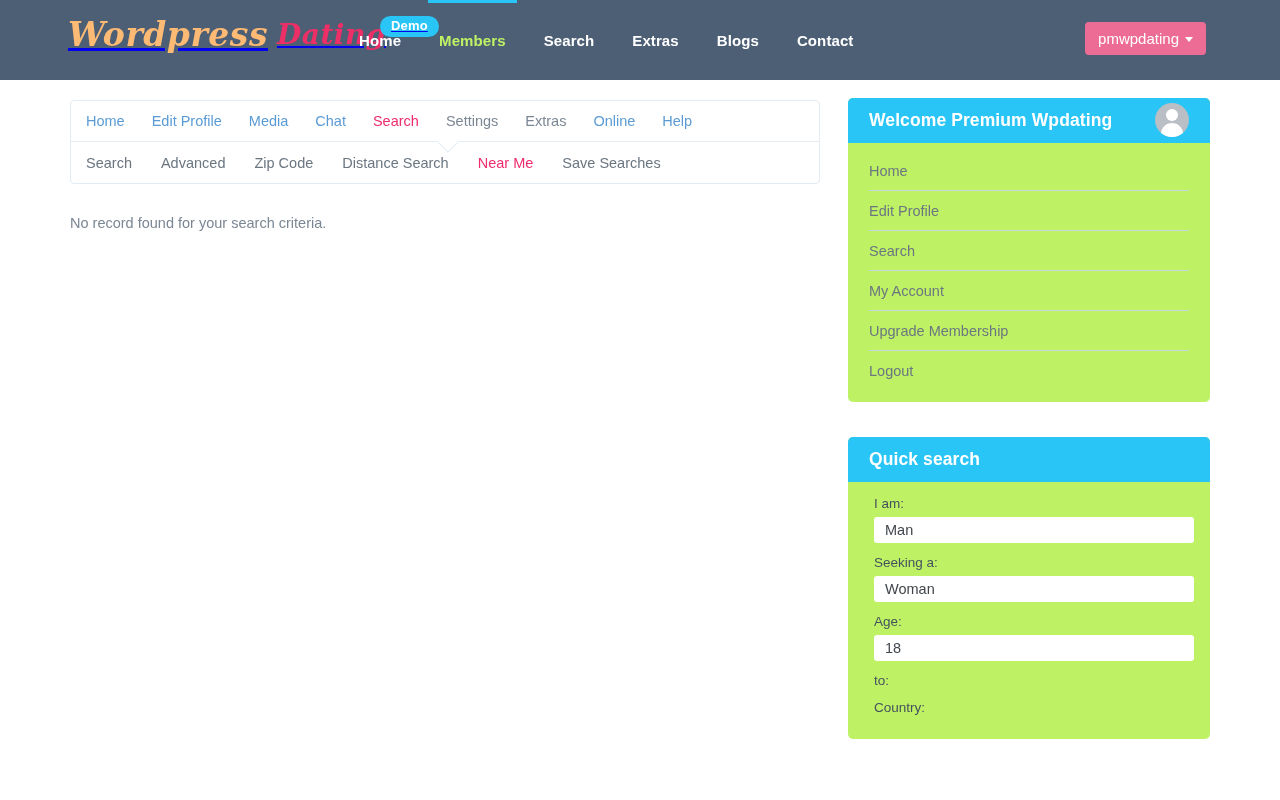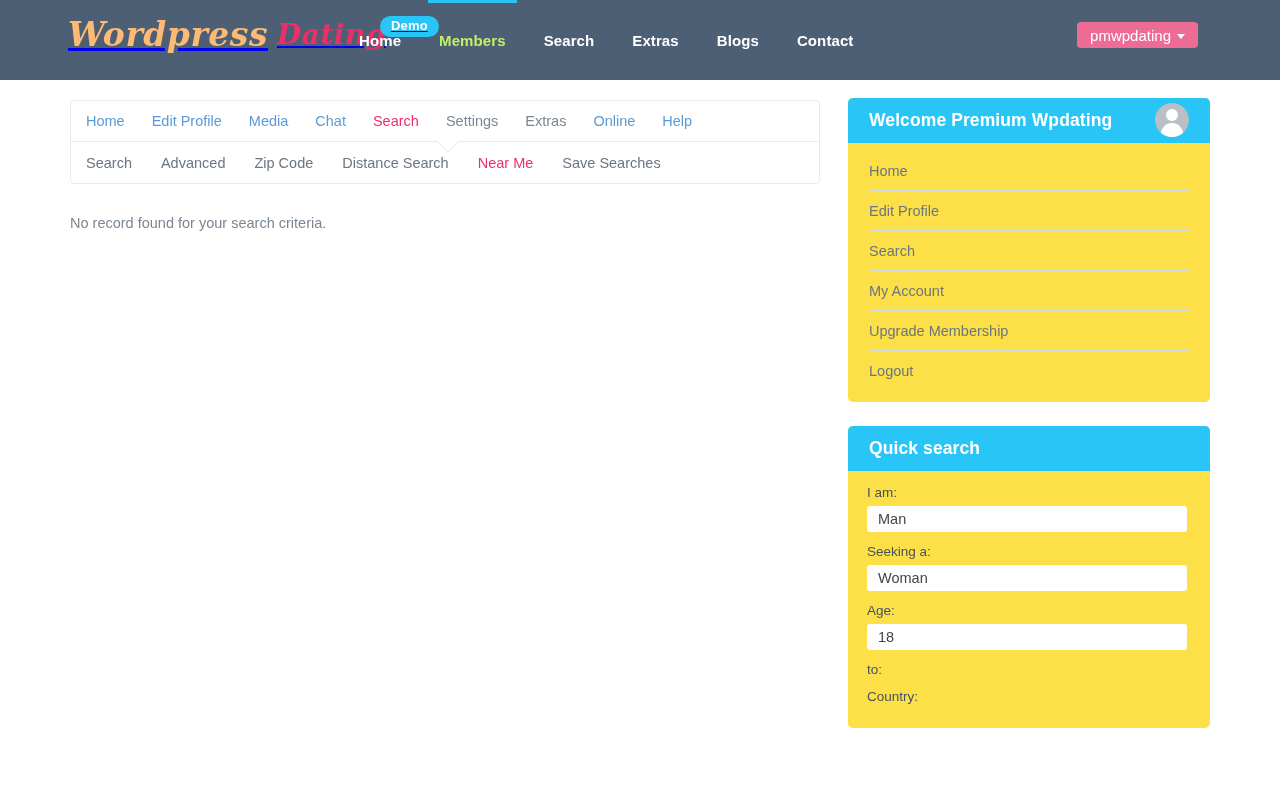--- a/index.html
+++ b/index.html
@@ -92,23 +92,23 @@
     position: absolute;
     top: 0;
     left: -11px;
     right: -11px;
     height: 3px;
     background: #29c5f6;
   }
 
   .user-btn {
     position: absolute;
-    right: 82px;
+    right: 74px;
     top: 22px;
-    height: 26px;
+    height: 33px;
     background: #ec6c96;
     border: none;
     border-radius: 4px;
     color: #ffffff;
     font-family: "Liberation Sans", sans-serif;
     font-size: 15px;
     padding: 0 13px;
     display: flex;
     align-items: center;
     cursor: pointer;
@@ -213,22 +213,22 @@
   .sidebar {
     position: absolute;
     left: 848px;
     top: 18px;
     width: 362px;
   }
 
   .panel {
     border-radius: 5px;
     overflow: hidden;
-    background: #fde047;
-    margin-bottom: 24px;
+    background: #bef264;
+    margin-bottom: 35px;
   }
 
   .panel-head {
     position: relative;
     background: #29c5f6;
     height: 45px;
     display: flex;
     align-items: center;
     padding-left: 21px;
   }
@@ -276,21 +276,21 @@
     display: block;
     font-size: 14.5px;
     color: #6b7681;
     text-decoration: none;
     padding: 12px 0 11px 0;
     border-bottom: 1px solid #c6d7e0;
     cursor: pointer;
   }
   .menu-link:last-child { border-bottom: none; }
 
-  .form-body { padding: 14px 21px 18px 19px; }
+  .form-body { padding: 14px 21px 18px 26px; }
   .field-label {
     font-size: 13.5px;
     color: #45525e;
     margin-bottom: 6px;
     margin-top: 12px;
   }
   .field-label:first-child { margin-top: 0; }
   .field-control {
     width: 320px;
     height: 26px;

